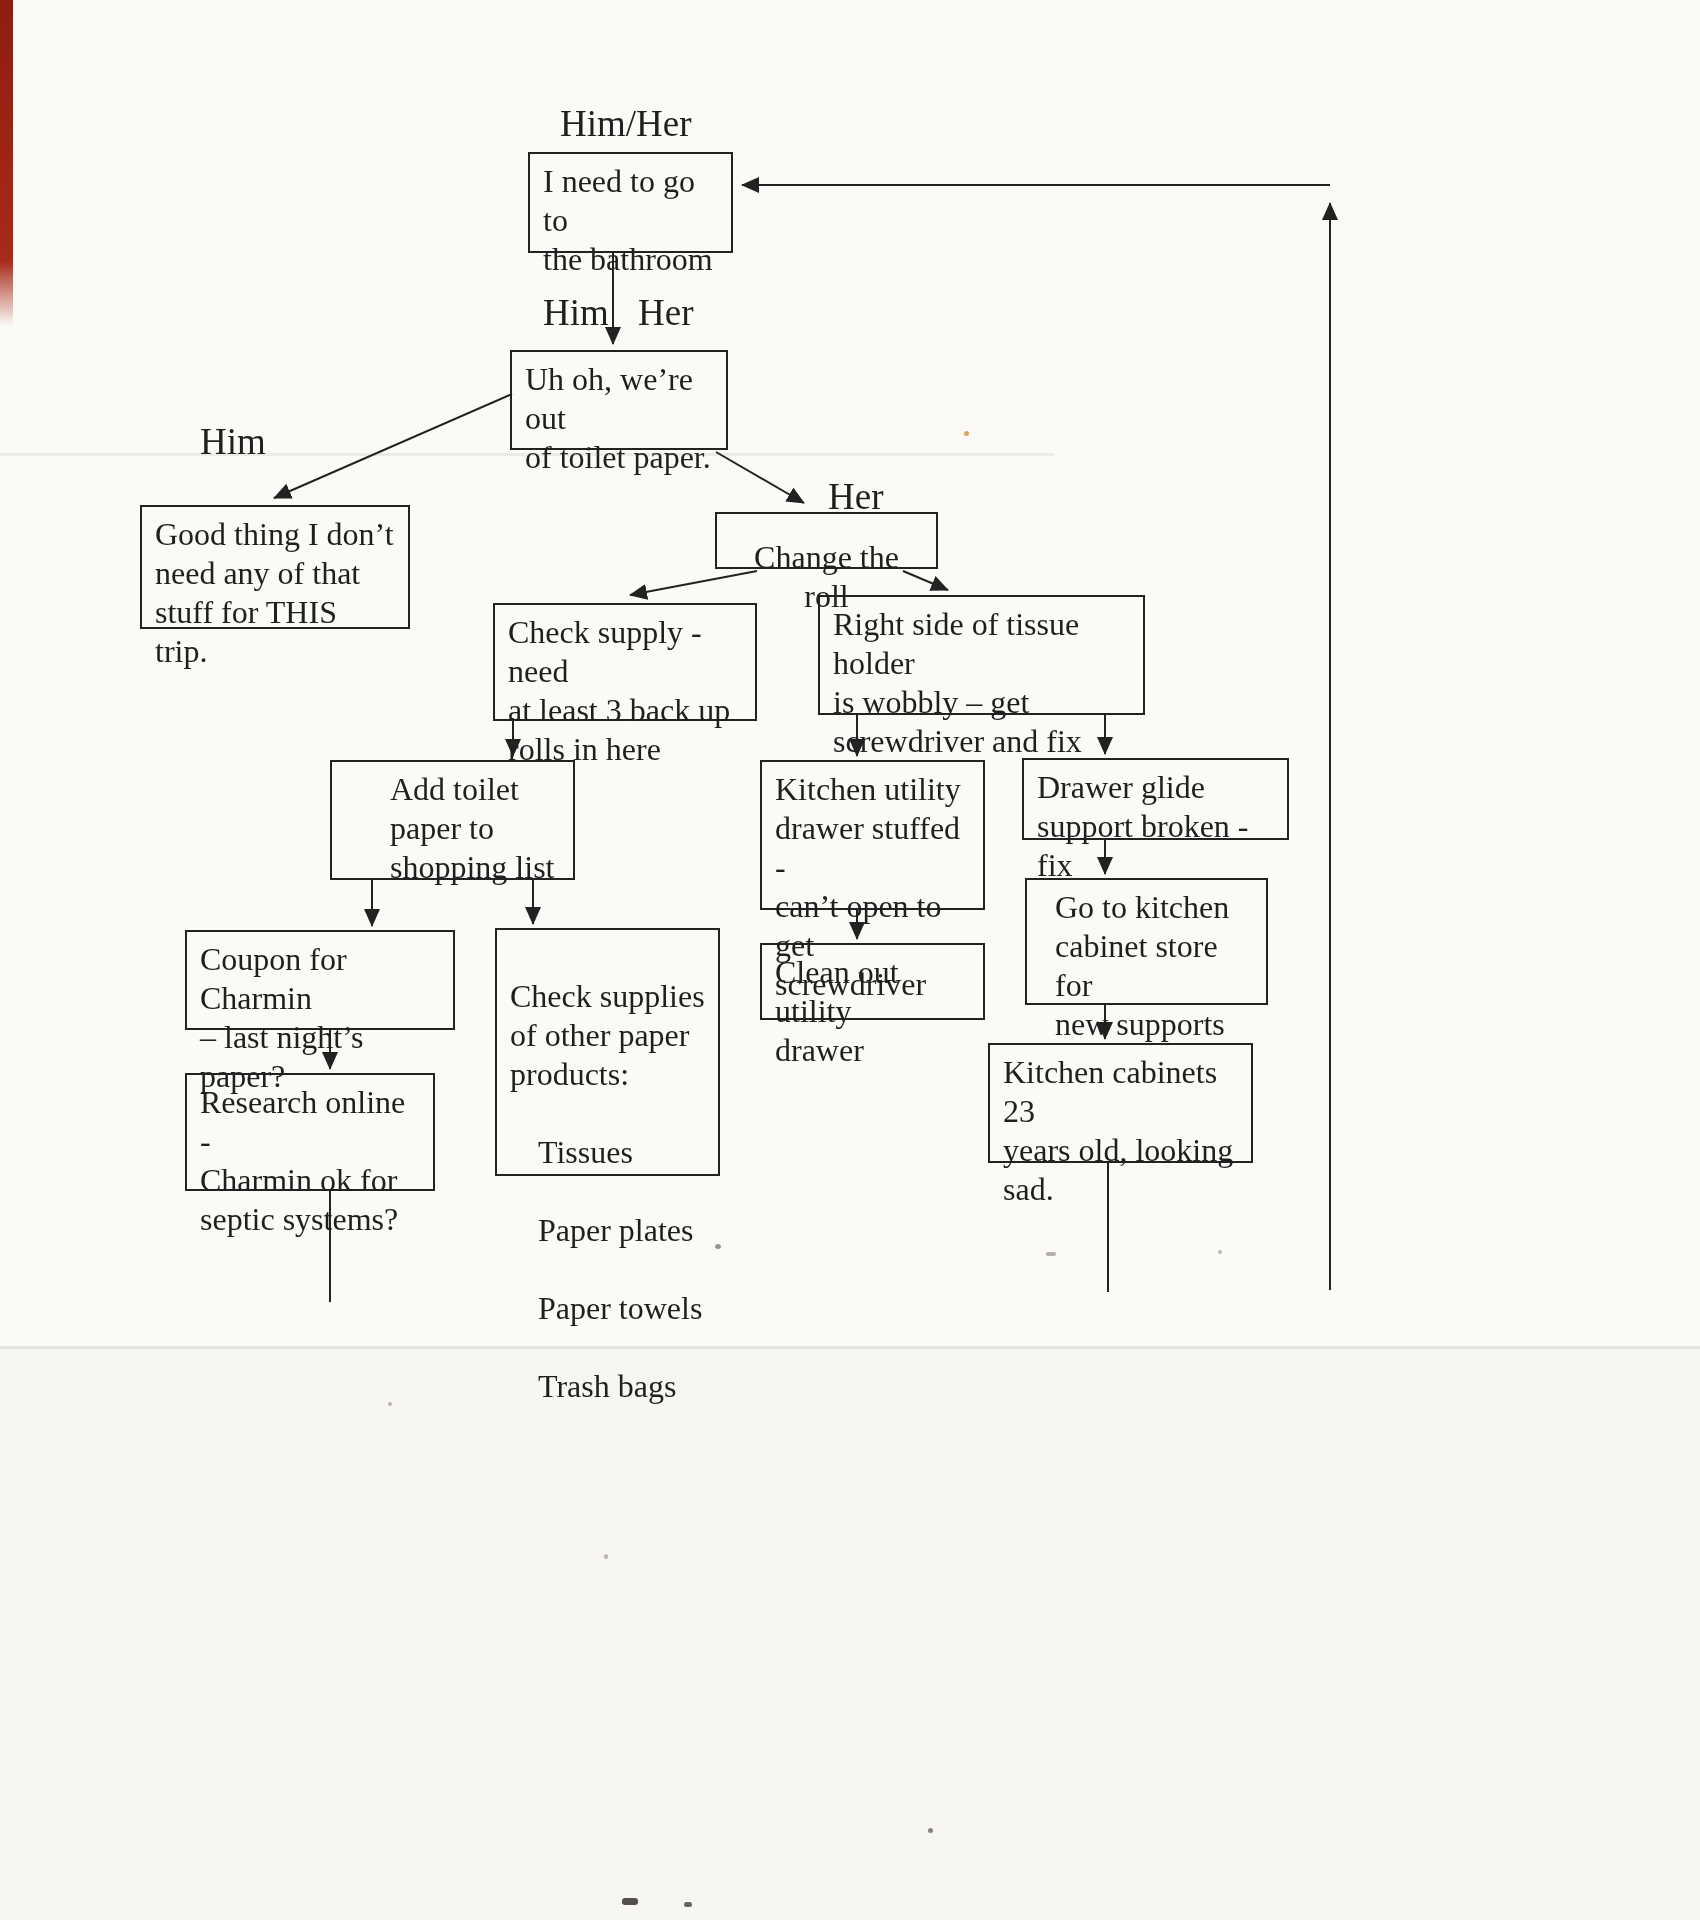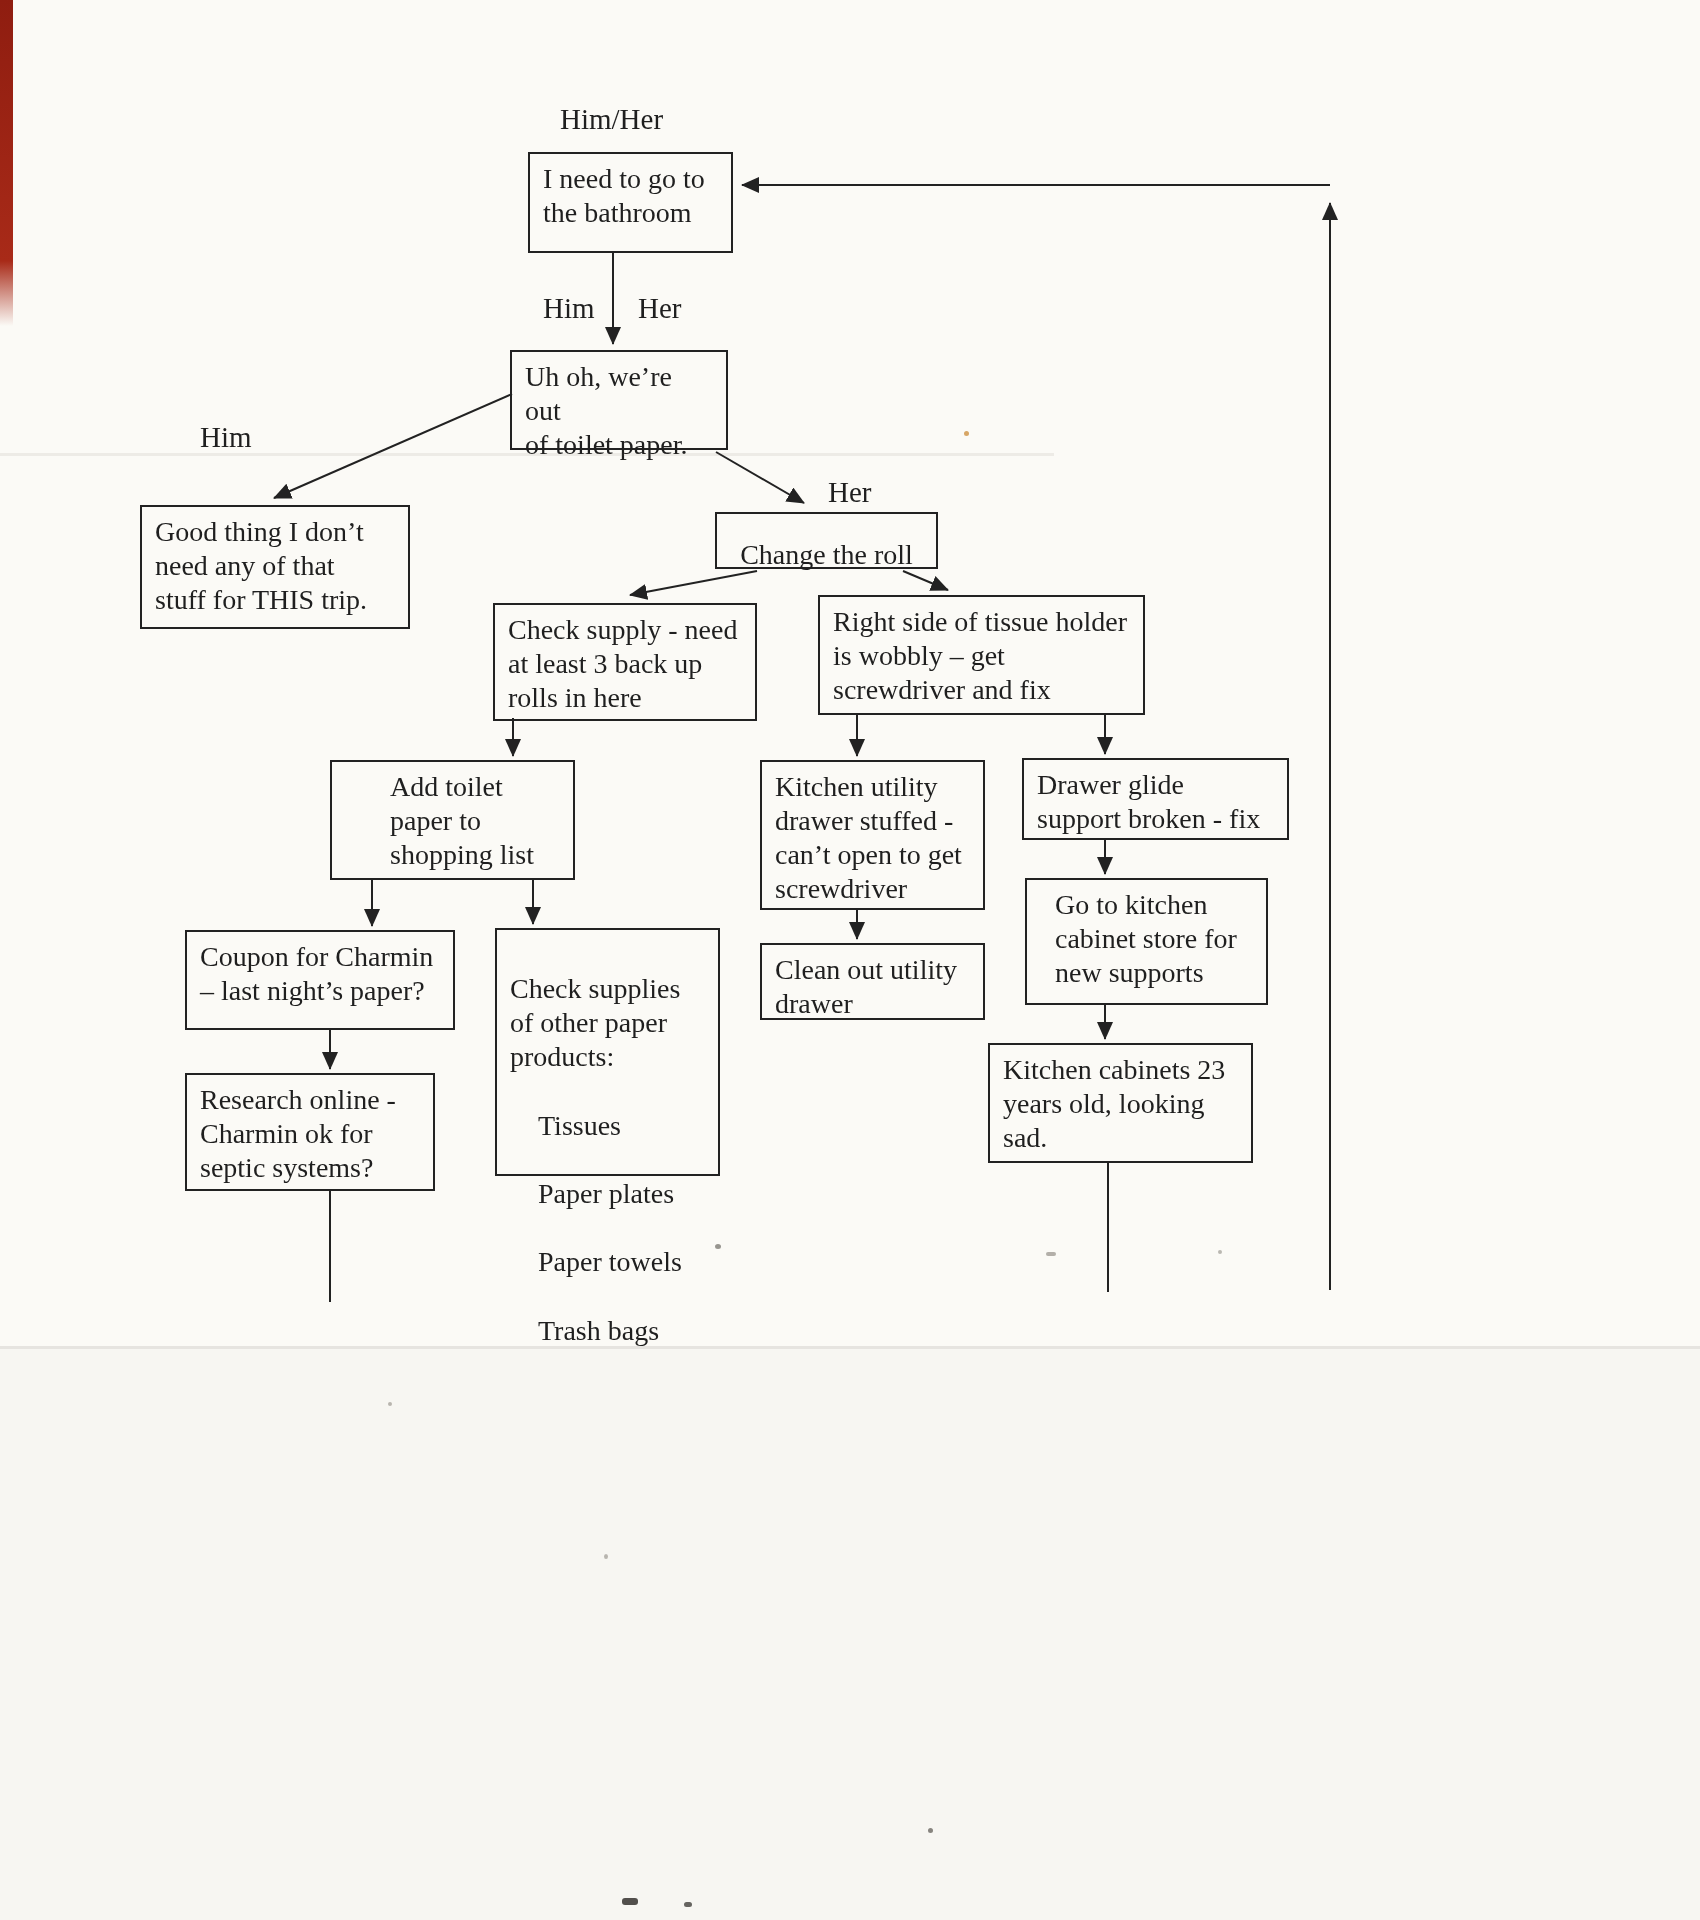--- a/index.html
+++ b/index.html
@@ -13,29 +13,29 @@
     background: #fbfaf6;
     overflow: hidden;
   }
 
   svg.edges { position: absolute; left: 0; top: 0; }
 
   .node {
     position: absolute;
     border: 2px solid #222;
     padding: 8px 13px;
-    font-size: 28px;
+    font-size: 32px;
     line-height: 1.22;
     white-space: pre-line;
     background: transparent;
   }
 
   .flabel {
     position: absolute;
-    font-size: 29px;
+    font-size: 37px;
     line-height: 1.1;
     white-space: nowrap;
   }
 
   
   #n-need-bathroom { left: 528px; top: 152px; width: 205px; height: 101px; }
   #n-out-of-paper  { left: 510px; top: 350px; width: 218px; height: 100px; }
   #n-good-thing    { left: 140px; top: 505px; width: 270px; height: 124px; }
   #n-change-roll   { left: 715px; top: 512px; width: 223px; height: 57px; text-align: center; padding-top: 24px; }
   #n-check-supply  { left: 493px; top: 595px; width: 264px; height: 118px; margin-top: 8px; }

